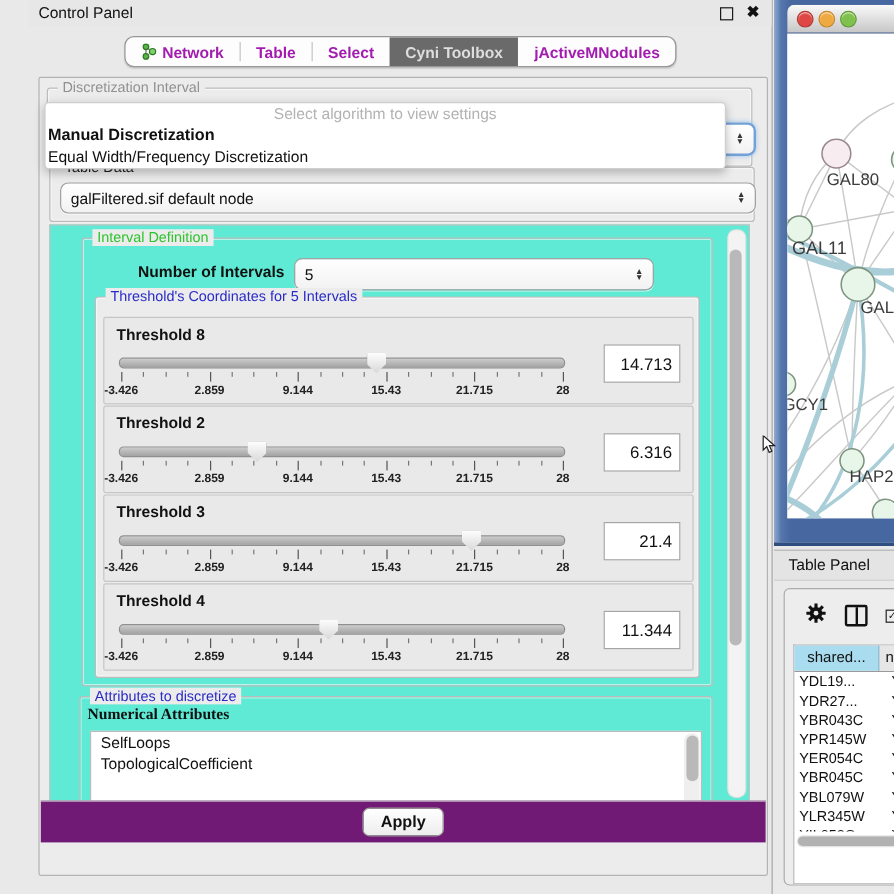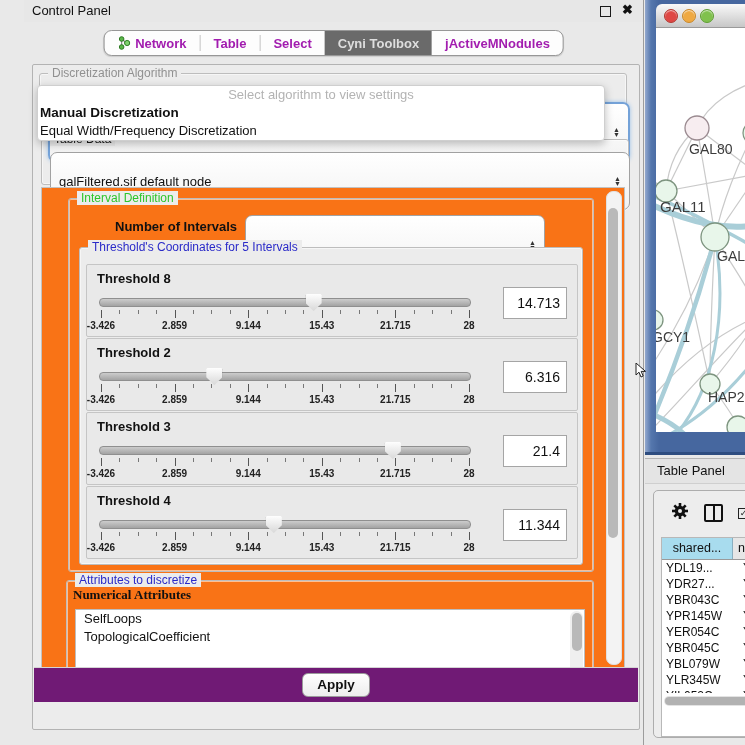--- a/index.html
+++ b/index.html
@@ -22,31 +22,31 @@
   
   .outer-panel{position:absolute;left:8px;top:64px;width:606px;height:664px;background:#ececec;border:1px solid #b3b3b3;border-radius:2px;}
   .groupbox{position:absolute;border:1px solid #bdbdbd;border-radius:3px;box-shadow:inset 0 0 0 1px rgba(255,255,255,.55);}
   .legend{position:absolute;top:-8px;left:8px;background:#ececec;padding:0 4px;font-size:12px;line-height:14px;white-space:nowrap;}
   .legend.gray{color:#919191;}
   .legend.green{color:#2dc52d;}
   .legend.blue{color:#2a2ac8;}
   .legend.black{color:#1a1a1a;font-weight:400;}
   
   .combo{position:absolute;background:linear-gradient(#ffffff,#f2f2f2);border:1px solid #a2a2a2;border-radius:7px;
-    font-size:13px;color:#111;display:flex;align-items:center;padding:16px 8px;box-shadow:0 1px 0 rgba(255,255,255,.7);}
+    font-size:13px;color:#111;display:flex;align-items:center;padding:0 8px;box-shadow:0 1px 0 rgba(255,255,255,.7);}
   .combo .arrows{position:absolute;right:8px;top:50%;transform:translateY(-50%);display:flex;flex-direction:column;line-height:5px;font-size:7px;color:#333;}
   .combo.focused{border:2px solid #74a2d8;box-shadow:0 0 4px #9cc3ea;}
   
   .popup{position:absolute;left:4px;top:20px;width:566px;height:54px;background:#ffffff;border:1px solid #cfcfcf;
     border-radius:4px;box-shadow:0 3px 8px rgba(0,0,0,.25);z-index:20;overflow:hidden;}
   .popup .row{height:18px;line-height:18px;font-size:13px;color:#111;padding:0 2px;white-space:nowrap;}
   .popup .row.placeholder{color:#b3b3b3;text-align:center;}
   .popup .row.bold{font-weight:bold;font-size:13.5px;}
   
-  .inner-panel{position:absolute;left:8px;top:122px;width:582px;height:480px;background:#f97316;border:1px solid #c2c2c2;overflow:hidden;}
+  .inner-panel{position:absolute;left:8px;top:122px;width:582px;height:480px;background:#5eead4;border:1px solid #c2c2c2;overflow:hidden;}
   .vtrack{position:absolute;right:2px;top:3px;bottom:3px;width:14px;background:#f3f3f3;border:1px solid #e0e0e0;border-radius:7px;}
   .vthumb{position:absolute;left:1px;width:10px;background:#b9b9b9;border-radius:5px;}
   
   .bold-label{font-weight:bold;font-size:13px;color:#111;white-space:nowrap;}
   
   .threshold-box{position:absolute;left:6px;width:490px;height:71px;background:#e9e9e9;border:1px solid #c5c5c5;border-radius:2px;padding:0;}
   .threshold-box .t-label{position:absolute;left:10px;top:6px;font-weight:bold;font-size:13px;color:#111;}
   .slider-strip{position:absolute;left:12px;top:26px;width:372px;height:42px;}
   .track{position:absolute;left:0;right:0;top:7px;height:7px;border-radius:4px;background:linear-gradient(#cccccc,#a3a3a3);border:1px solid #8f8f8f;}
   .thumb{position:absolute;top:3px;width:16px;height:17px;background:linear-gradient(#fefefe,#d8d8d8);
@@ -129,21 +129,21 @@
           <span>Cyni Toolbox</span>
         </div>
         <div class="tab">
           <span>jActiveMNodules</span>
         </div>
       </div>
 
     <div class="outer-panel">
 
       <div class="groupbox" style="left:6px;top:8px;width:586px;height:64px;">
-        <span class="legend gray">Discretization Algorithm</span>
+        <span class="legend gray">Discretization Interval</span>
         <div class="combo focused" style="left:8px;top:28px;width:562px;height:24px;">
           <span class="arrows">▲<br>▼</span>
         </div>
       </div>
 
       <div class="popup">
         <div class="row placeholder">Select algorithm to view settings</div>
         <div class="row bold">Manual Discretization</div>
         <div class="row">Equal Width/Frequency Discretization</div>
       </div>

